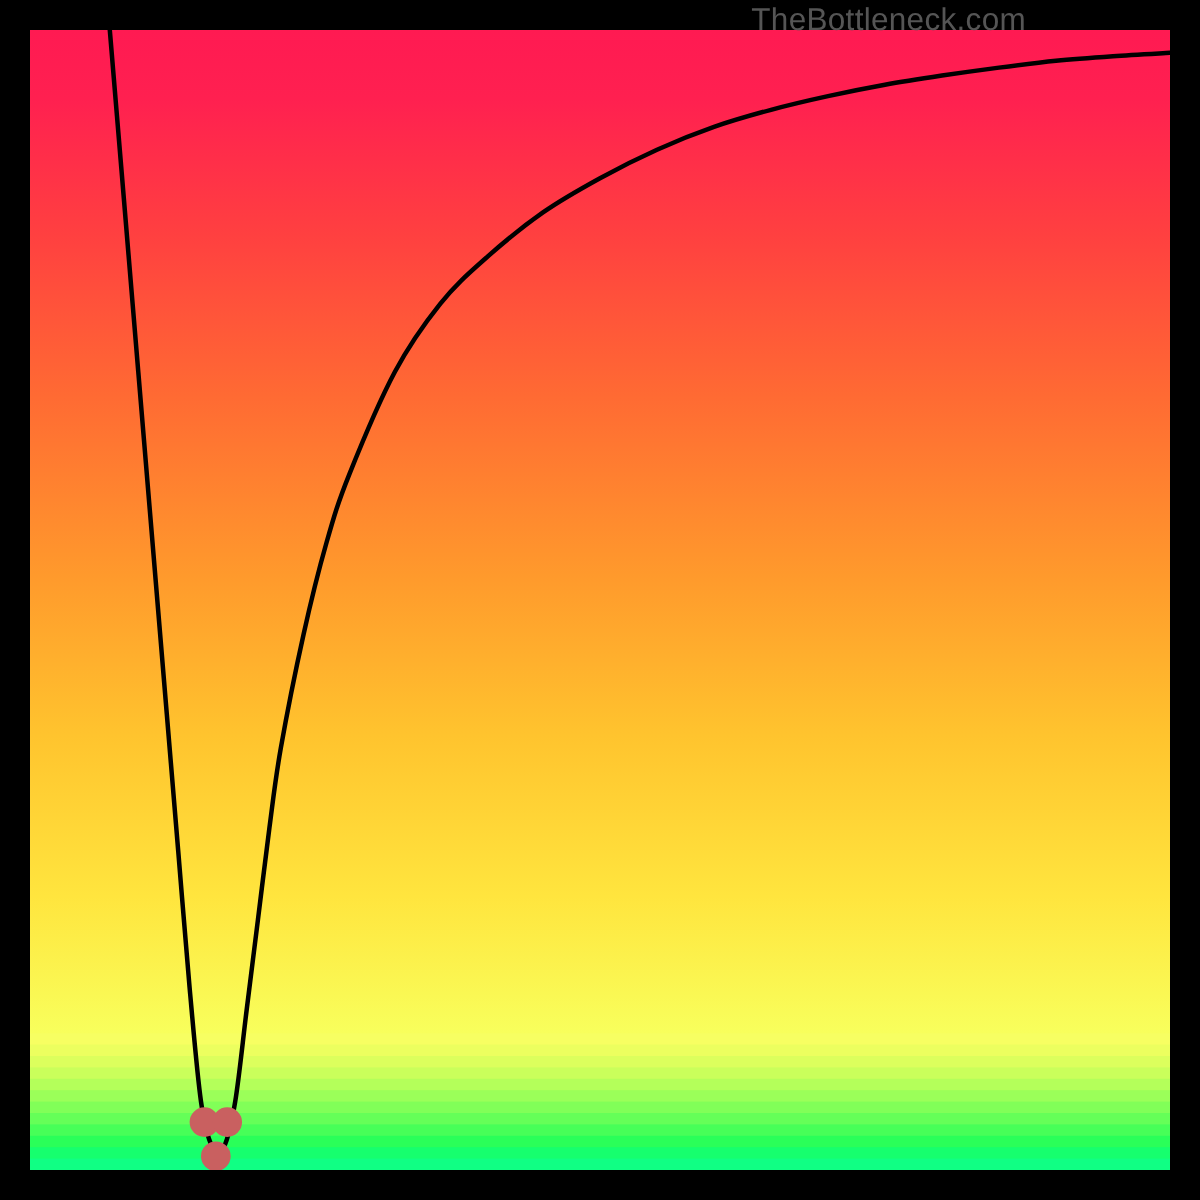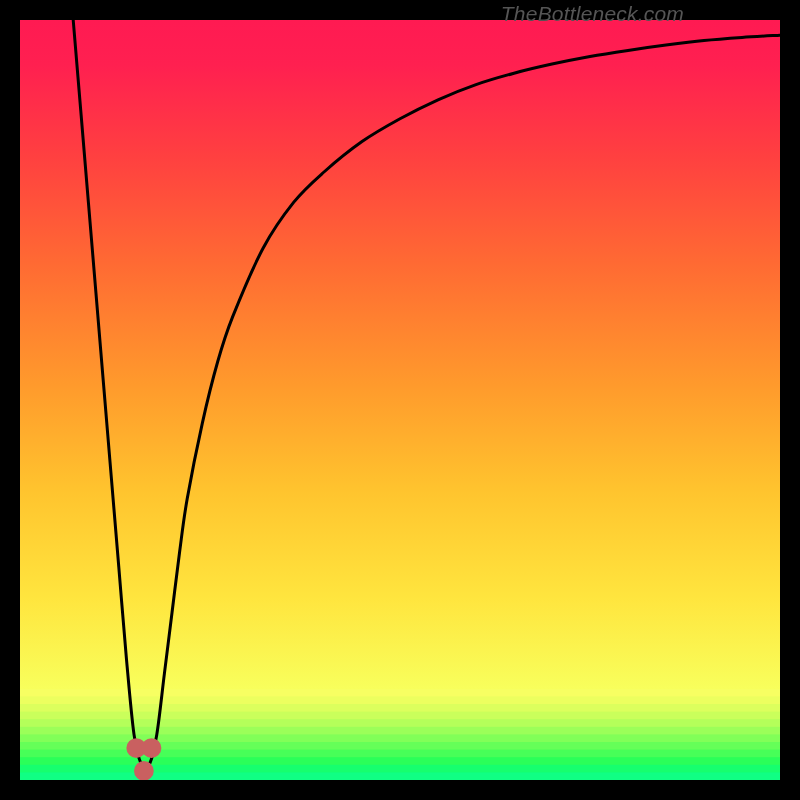--- a/index.html
+++ b/index.html
@@ -9,21 +9,20 @@
     height: 800px;
     background: #000;
     overflow: hidden;
     font-family: Arial, Helvetica, sans-serif;
   }
   .outer {
     width: 692px;
     height: 800px;
     background: #000;
     position: relative;
-    font-style: italic;
   }
   .plot {
     position: absolute;
     left: 20px;
     top: 20px;
     width: 760px;
     height: 760px;
     overflow: hidden;
   }
   .watermark {

